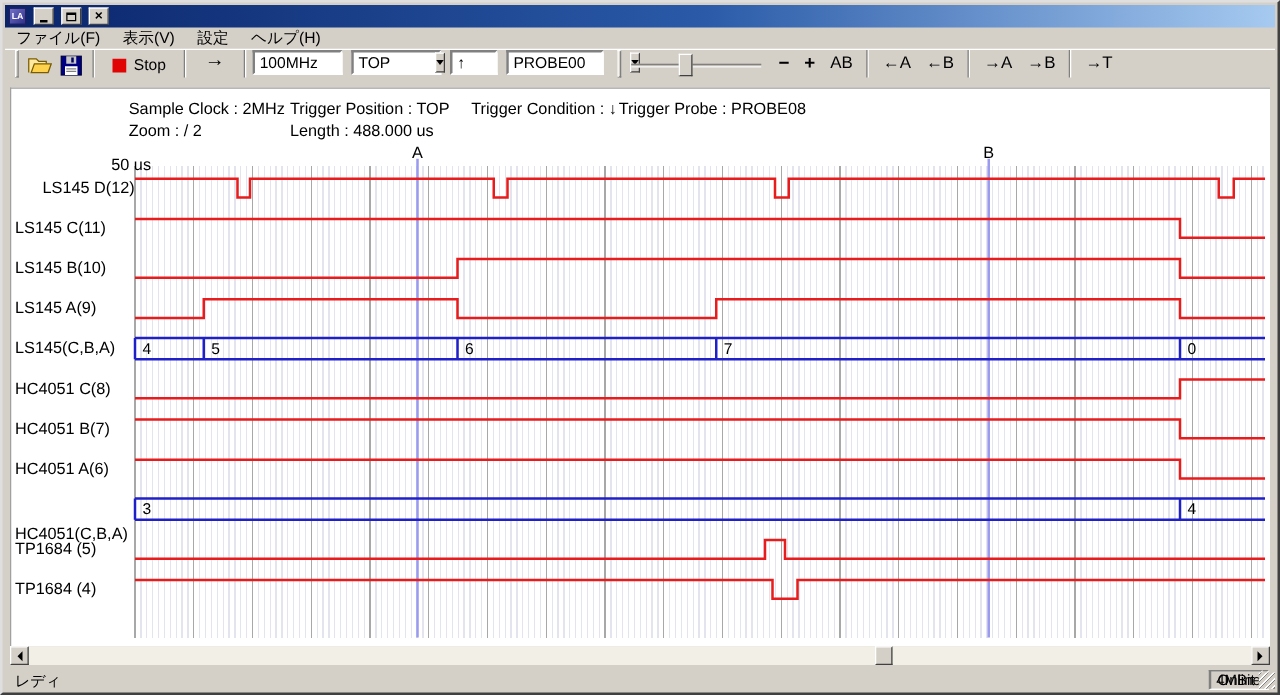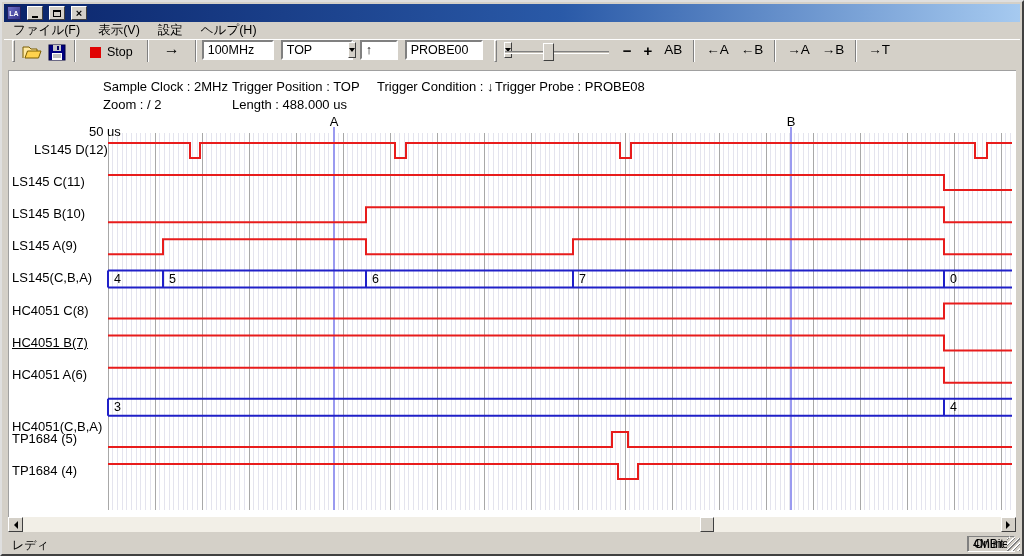--- a/index.html
+++ b/index.html
@@ -394,21 +394,21 @@
 <div class="info" style="left:232px; top:97px">Length : 488.000 us</div>
 <div id="scale-label">50 us</div>
 
 <div id="channel-labels">
     <div class="ch-label" style="top: 142px; margin-left: 22px;">LS145 D(12)</div>
     <div class="ch-label" style="top: 174.1px;">LS145 C(11)</div>
     <div class="ch-label" style="top: 206.2px;">LS145 B(10)</div>
     <div class="ch-label" style="top: 238.3px;">LS145 A(9)</div>
     <div class="ch-label" style="top: 270.4px;">LS145(C,B,A)</div>
     <div class="ch-label" style="top: 302.5px;">HC4051 C(8)</div>
-    <div class="ch-label" style="top: 334.6px; text-decoration: underline;">HC4051 B(7)</div>
+    <div class="ch-label" style="top: 334.6px;">HC4051 B(7)</div>
     <div class="ch-label" style="top: 366.7px;">HC4051 A(6)</div>
     <div class="ch-label" style="top: 398.8px; margin-top: 20px;">HC4051(C,B,A)</div>
     <div class="ch-label" style="top: 430.9px;">TP1684 (5)</div>
     <div class="ch-label" style="top: 463px;">TP1684 (4)</div>
   </div>
 
 <div id="scrollbar">
   <div class="sb-btn" style="left:0">
       <span class="tri-l"></span>
     </div>

